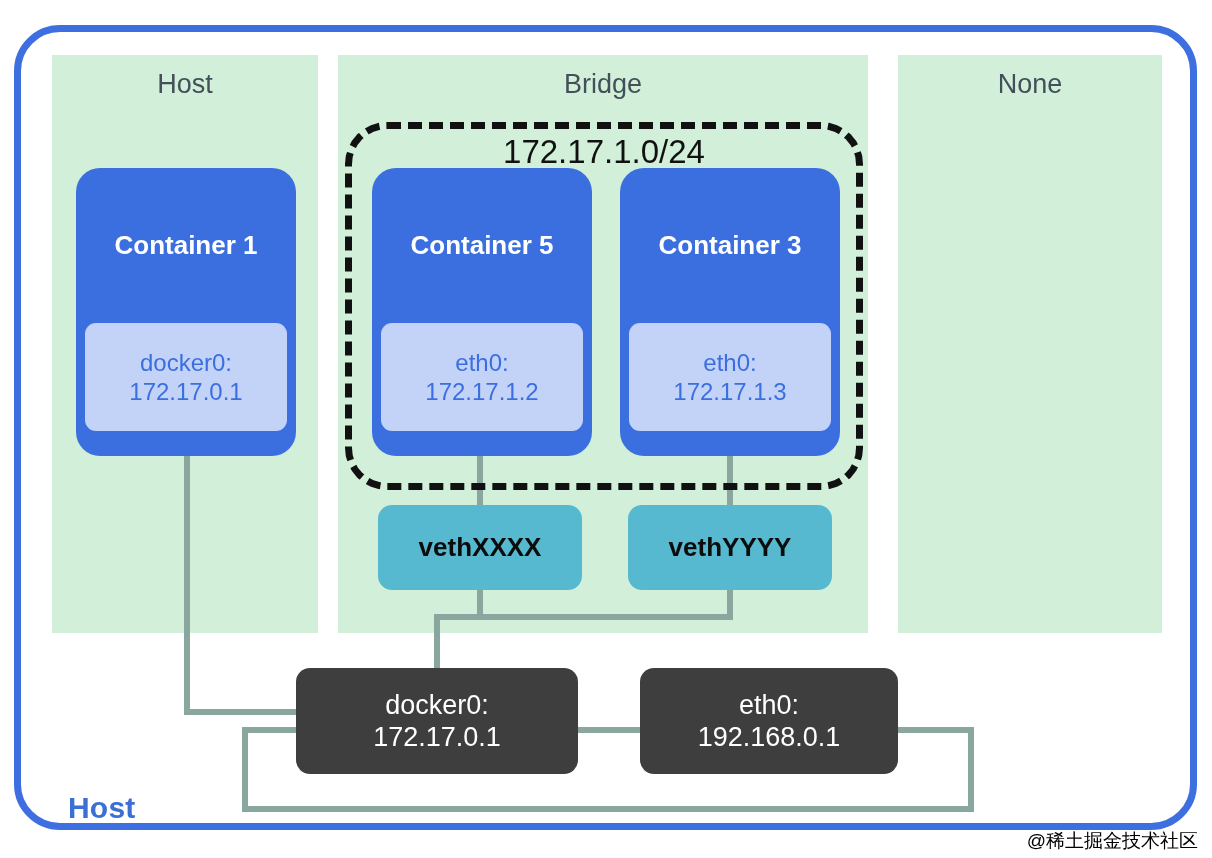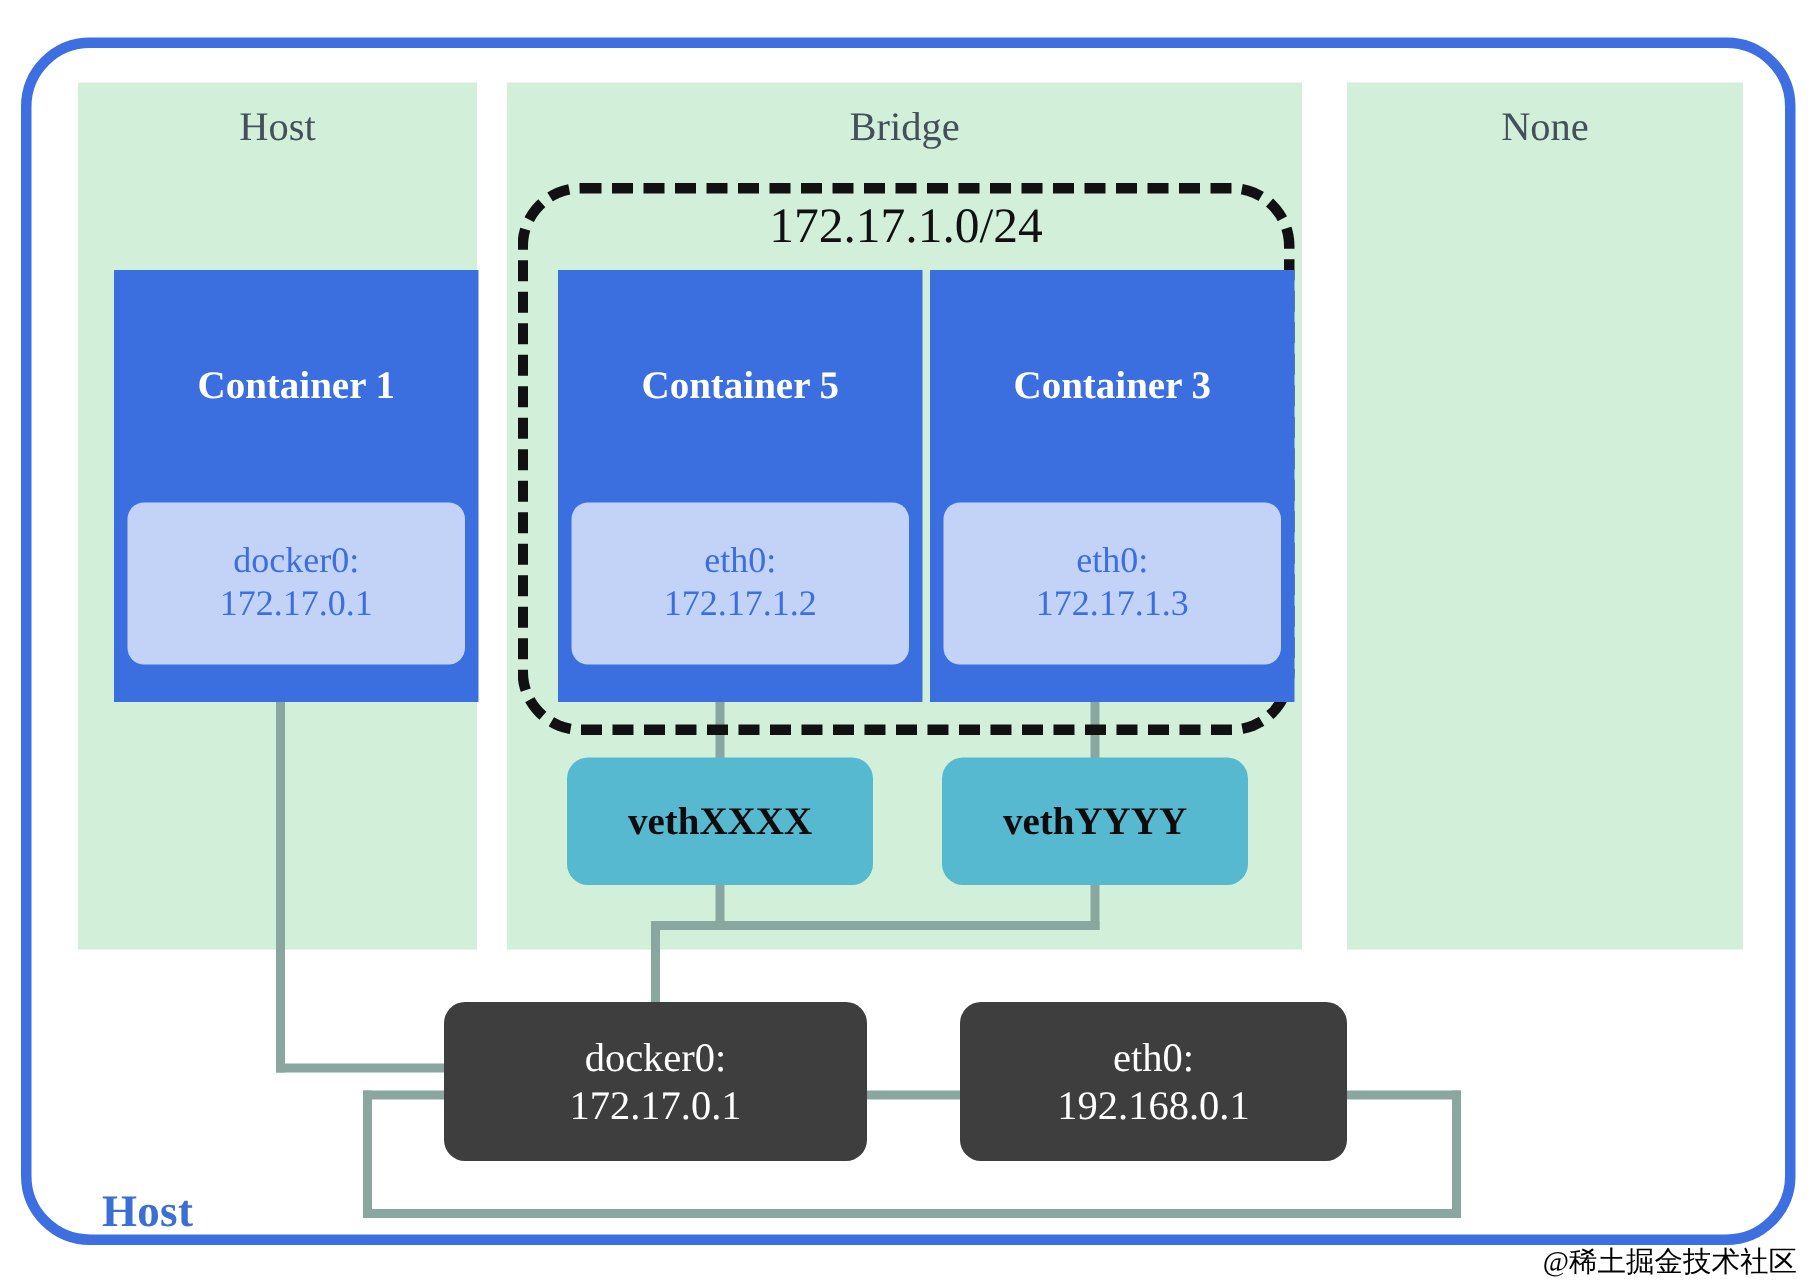--- a/index.html
+++ b/index.html
@@ -9,21 +9,20 @@
   }
   body {
     font-family: "Liberation Sans", sans-serif;
   }
   #canvas {
     position: relative;
     width: 1212px;
     height: 858px;
     background: #ffffff;
     overflow: hidden;
-    font-family: Liberation Serif, serif;
   }
 
   
   #host-boundary {
     position: absolute;
     left: 14px;
     top: 25px;
     width: 1183px;
     height: 805px;
     border: 7px solid #3d6fe0;
@@ -83,25 +82,26 @@
     width: 518px;
     text-align: center;
     font-size: 33px;
     color: #111111;
     white-space: nowrap;
   }
 
   
   .container-box {
     position: absolute;
-    top: 180px;
-    width: 243px;
+    top: 168px;
+    width: 220px;
     height: 288px;
     background: #3b6fe0;
     box-sizing: border-box;
+    border-radius: 24px;
   }
   .container-title {
     position: absolute;
     top: 62px;
     left: 0;
     width: 100%;
     text-align: center;
     font-size: 26px;
     font-weight: bold;
     color: #ffffff;

